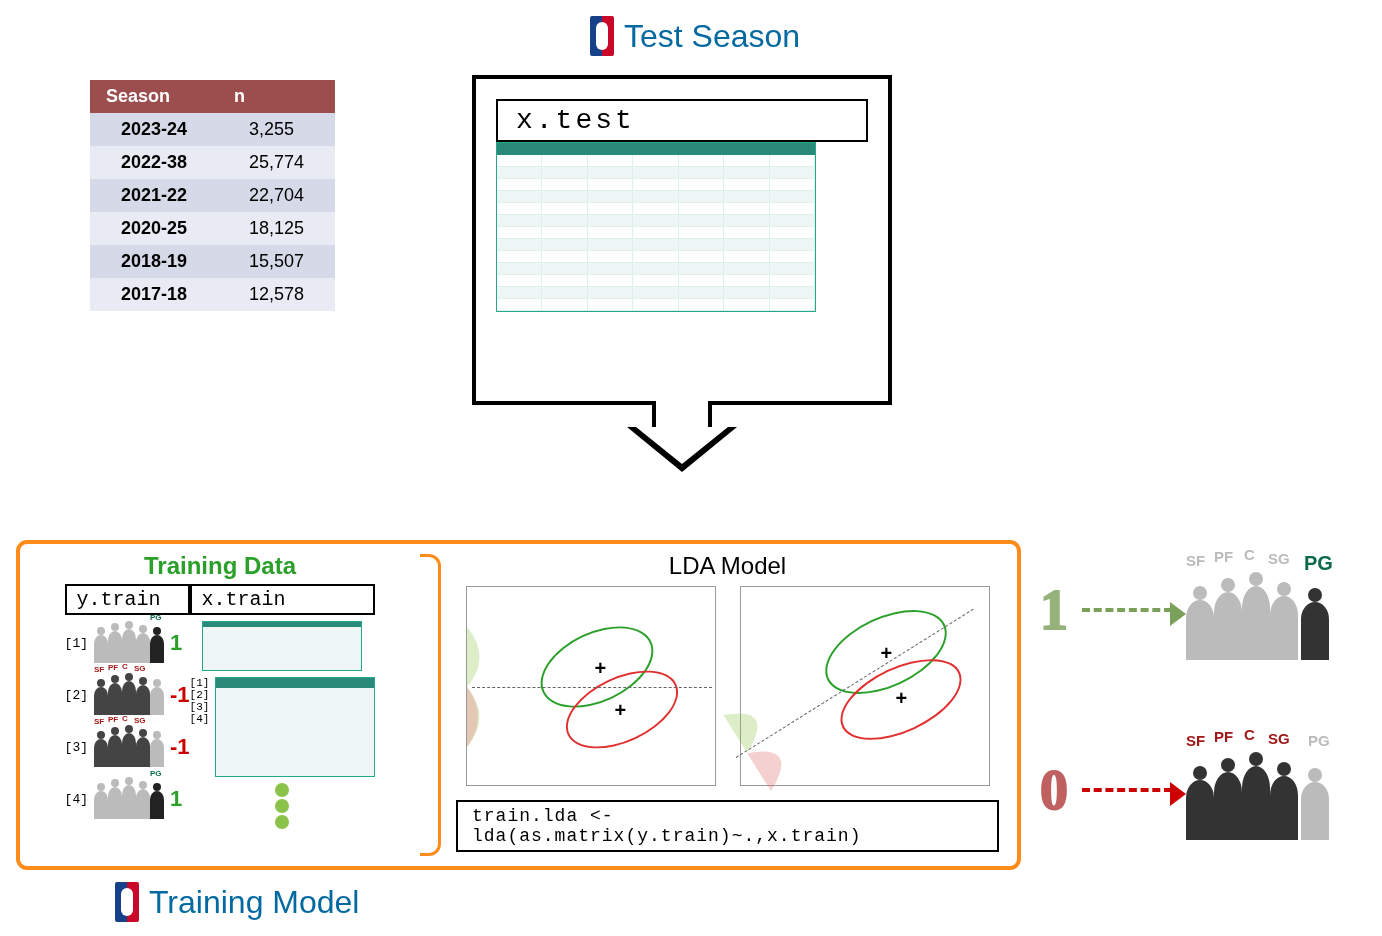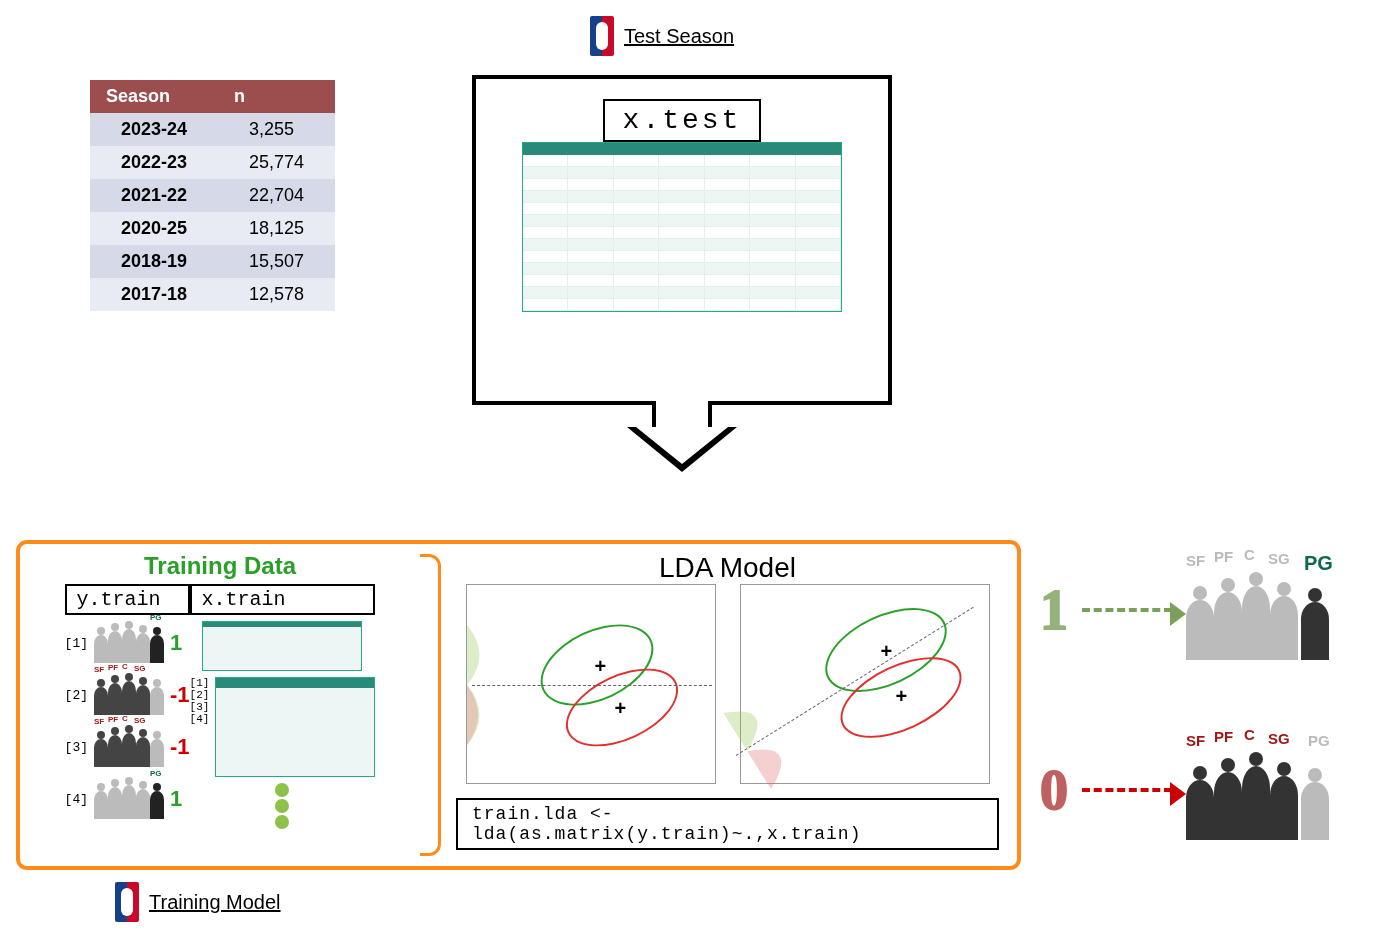--- a/index.html
+++ b/index.html
@@ -10,27 +10,27 @@
 .season-table th { background: #9c4d4d; color: #fff; text-align: left; padding: 6px 16px; font-weight: bold; }
 .season-table td { padding: 6px 31px; }
 .season-table tr:nth-child(even) td { background: #d5d9e8; }
 .season-table tr:nth-child(odd) td { background: #e8ebf3; }
 .season-table td.season { font-weight: bold; }
 
 
 .test-label { position: absolute; left: 590px; top: 16px; display: flex; align-items: center; gap: 10px; }
 .nba-logo { width: 24px; height: 40px; background: linear-gradient(to right, #17408b 50%, #c9082a 50%); border-radius: 2px; position: relative; }
 .nba-logo::after { content: ''; position: absolute; left: 6px; top: 6px; width: 12px; height: 28px; background: #fff; border-radius: 6px; }
-.label-text { font-size: 20px; color: #000000; text-decoration: underline; }
+.label-text { font-size: 32px; color: #0369a1; }
 
 .training-label { position: absolute; left: 115px; top: 882px; display: flex; align-items: center; gap: 10px; }
 
 
 .test-block { position: absolute; left: 472px; top: 75px; width: 420px; height: 385px; }
-.test-frame { border: 4px solid #000; width: 420px; height: 330px; padding: 20px; display: flex; flex-direction: column; align-items: center; gap: 0; }
+.test-frame { border: 4px solid #000; width: 420px; height: 330px; padding: 20px; display: flex; flex-direction: column; gap: 0; }
 .test-arrow-stem { width: 60px; height: 30px; border-left: 4px solid #000; border-right: 4px solid #000; margin: -4px auto 0; background:#fff; }
 .test-arrow-head { width: 0; height: 0; border-left: 55px solid transparent; border-right: 55px solid transparent; border-top: 45px solid #000; margin: -4px auto 0; position:relative; }
 .test-arrow-head::after { content:''; position:absolute; left:-46px; top:-45px; width:0; height:0; border-left:46px solid transparent; border-right:46px solid transparent; border-top:37px solid #fff; }
 
 .code-box { border: 2.5px solid #000; padding: 4px 18px; font-family: 'Courier New', monospace; font-size: 28px; letter-spacing: 3px; display: inline-block; background:#fff; }
 
 
 .mini-table { width: 320px; border: 1px solid #2a8; background:#fff; font-size: 7px; }
 .mini-table .header-row { background: #2a8a7a; height: 12px; }
 .mini-table .row { height: 12px; border-bottom: 1px solid #e0f0ed; display:flex; }
@@ -59,21 +59,21 @@
 .mini-table-sm { width:160px; height:50px; background:linear-gradient(#2a8a7a 0 10%, #edf6f4 10%); border:1px solid #2a8; }
 .idx-block { font-family:'Courier New',monospace; font-size:11px; line-height:1.1; text-align:left; }
 .green-dots { display:flex; flex-direction:column; gap:2px; }
 .green-dot { width:14px; height:14px; background:#8bc34a; border-radius:50%; }
 
 .bracket-div { width:18px; position:relative; }
 .bracket-div::before { content:''; position:absolute; left:0; top:10px; bottom:10px; width:18px; border:3px solid #ff8c1a; border-right:none; border-radius:12px 0 0 12px; transform:scaleX(-1); }
 
 
 .lda-panel { flex:1; padding: 8px 18px; display:flex; flex-direction:column; align-items:center; }
-.lda-title { font-size: 28px; }
+.lda-title { font-size: 24px; margin-bottom: 6px; }
 .lda-plots { display:flex; gap:24px; }
 .plot { width:250px; height:200px; border:1px solid #999; position:relative; background:#fff; }
 .ellipse { position:absolute; border:2px solid; border-radius:50%; transform:rotate(-25deg); }
 .plus { position:absolute; font-size:20px; font-weight:bold; color:#000; }
 .decision-line { position:absolute; border-top: 1.5px dashed #666; transform-origin:left; }
 .dist { position:absolute; opacity:0.6; }
 
 .code-line { border:2px solid #000; font-family:'Courier New',monospace; font-size:18px; padding:4px 14px; margin-top:14px; letter-spacing:1px; }
 
 
@@ -103,21 +103,21 @@
   <tbody>
       <tr>
     <th>Season</th>
     <th>n</th>
   </tr>
   <tr>
         <td class="season">2023-24</td>
         <td>3,255</td>
       </tr>
   <tr>
-        <td class="season">2022-23</td>
+        <td class="season">2022-38</td>
         <td>25,774</td>
       </tr>
   <tr>
         <td class="season">2021-22</td>
         <td>22,704</td>
       </tr>
   <tr>
         <td class="season">2020-25</td>
         <td>18,125</td>
       </tr>

